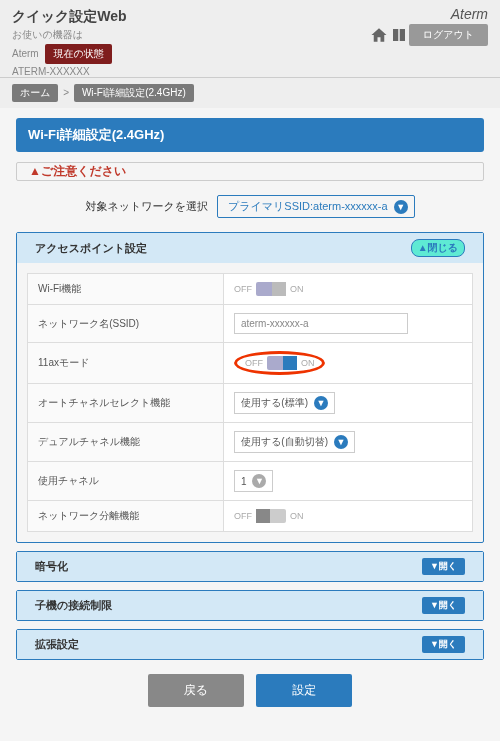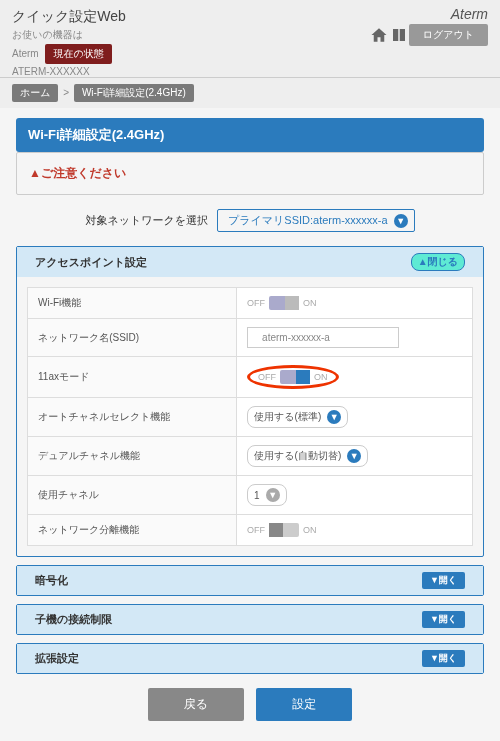--- a/index.html
+++ b/index.html
@@ -1,54 +1,54 @@
 <!DOCTYPE html>
 <html><head>
 <meta charset="utf-8">
 <style>
 *{box-sizing:border-box;margin:0;padding:0}
 body{font-family:"Meiryo","Hiragino Sans",sans-serif;font-size:11px;background:#f5f5f5;color:#333;width:500px}
 .header{background:#eee;padding:8px 12px 0;border-bottom:1px solid #ccc;position:relative}
 .brand{font-style:italic;font-size:14px;position:absolute;right:12px;top:6px;color:#555}
-.title{font-size:14px;font-weight:normal;color:#444}
+.title{font-size:14px;font-weight:bold;color:#444}
 .sub{font-size:10px;color:#888;margin-top:2px}
 .status-btn{display:inline-block;background:#7f1d1d;color:#fff;font-size:10px;padding:3px 8px;margin-left:4px;border-radius:2px}
 .topicons{position:absolute;right:12px;top:24px;display:flex;align-items:center}
 .ic{width:20px;height:18px;fill:#666}
 .logout{background:#999;color:#fff;font-size:10px;padding:4px 14px;border-radius:2px;border:none}
 .bcrow{padding:6px 12px;background:#eee;font-size:10px}
 .bc{display:inline-block;background:#7a7a7a;color:#fff;padding:2px 8px;border-radius:2px}
 .bcsep{color:#888;margin:0 2px}
 .container{padding:10px 16px}
 .pagehead{background:#2b7bbd;color:#fff;padding:8px 12px;font-size:13px;font-weight:bold;border-radius:3px}
-.notice{border:1px solid #ccc;padding:12px 12px;border-radius:2px}
+.notice{border:1px solid #ccc;margin-top:10px;padding:0 12px;border-radius:2px}
 .notice-t{color:#c0392b;font-weight:bold;font-size:12px}
 .notice-b{color:#c0392b;font-size:10px;margin-top:6px;line-height:1.5}
 .netsel{text-align:center;margin:14px 0;font-size:11px}
 .selbox{display:inline-flex;align-items:center;border:1px solid #2b7bbd;padding:3px 6px 3px 10px;margin-left:6px;border-radius:2px;color:#2b7bbd}
 .chev{width:14px;height:14px;background:#2b7bbd;border-radius:50%;margin-left:6px;display:inline-flex;align-items:center;justify-content:center;color:#fff;font-size:9px}
 .panel{border:1px solid #2b7bbd;border-radius:2px;margin-bottom:8px}
 .panel-h{background:#d3e8f6;padding:6px 18px;font-size:11px;font-weight:bold;color:#333;display:flex;justify-content:space-between;align-items:center}
 .collapse{border:1px solid #2b7bbd;color:#2b7bbd;background:#5eead4;font-size:10px;padding:1px 6px;border-radius:8px}
 .expand{background:#2b7bbd;color:#fff;font-size:9px;padding:2px 8px;border-radius:2px}
 .panel-body{padding:10px}
 table{width:100%;border-collapse:collapse}
 td{border:1px solid #ddd;padding:8px 10px;font-size:10px;color:#555;background:#fafafa}
 td.val{background:#fff}
 .toggle{display:inline-flex;align-items:center;gap:4px;font-size:9px;color:#aaa}
 .sw{width:30px;height:14px;background:#ccc;border-radius:2px;position:relative}
 .sw::after{content:"";position:absolute;width:14px;height:14px;background:#888;left:0;top:0}
 .sw.on{background:#aac}
 .sw.on::after{background:#2b7bbd;left:16px}
 .sw.locked::after{background:#bbb}
 .ring{border:3px solid #e30;border-radius:50%/50%;padding:2px 8px;display:inline-block}
-.opt{display:inline-flex;align-items:center;border:1px solid #ccc;padding:3px 6px;border-radius:8px;font-size:10px}
+.opt{display:inline-flex;align-items:center;border:1px solid #ccc;padding:3px 6px;border-radius:0;font-size:10px}
 .opt .chev{background:#2b7bbd}
 .opt .chev.gray{background:#aaa}
-.input{border:1px solid #ccc;padding:4px 14px;font-size:10px;width:152px;color:#888}
+.input{border:1px solid #ccc;padding:4px 6px;font-size:10px;width:174px;color:#888}
 .btns{display:flex;justify-content:center;gap:12px;margin:14px 0}
 .btn{padding:8px 36px;color:#fff;border:none;font-size:12px;border-radius:2px}
 .btn.back{background:#888}
 .btn.save{background:#2b7bbd}
 </style>
 </head>
 <body>
 
 <div class="header">
   <div class="brand">Aterm</div>

